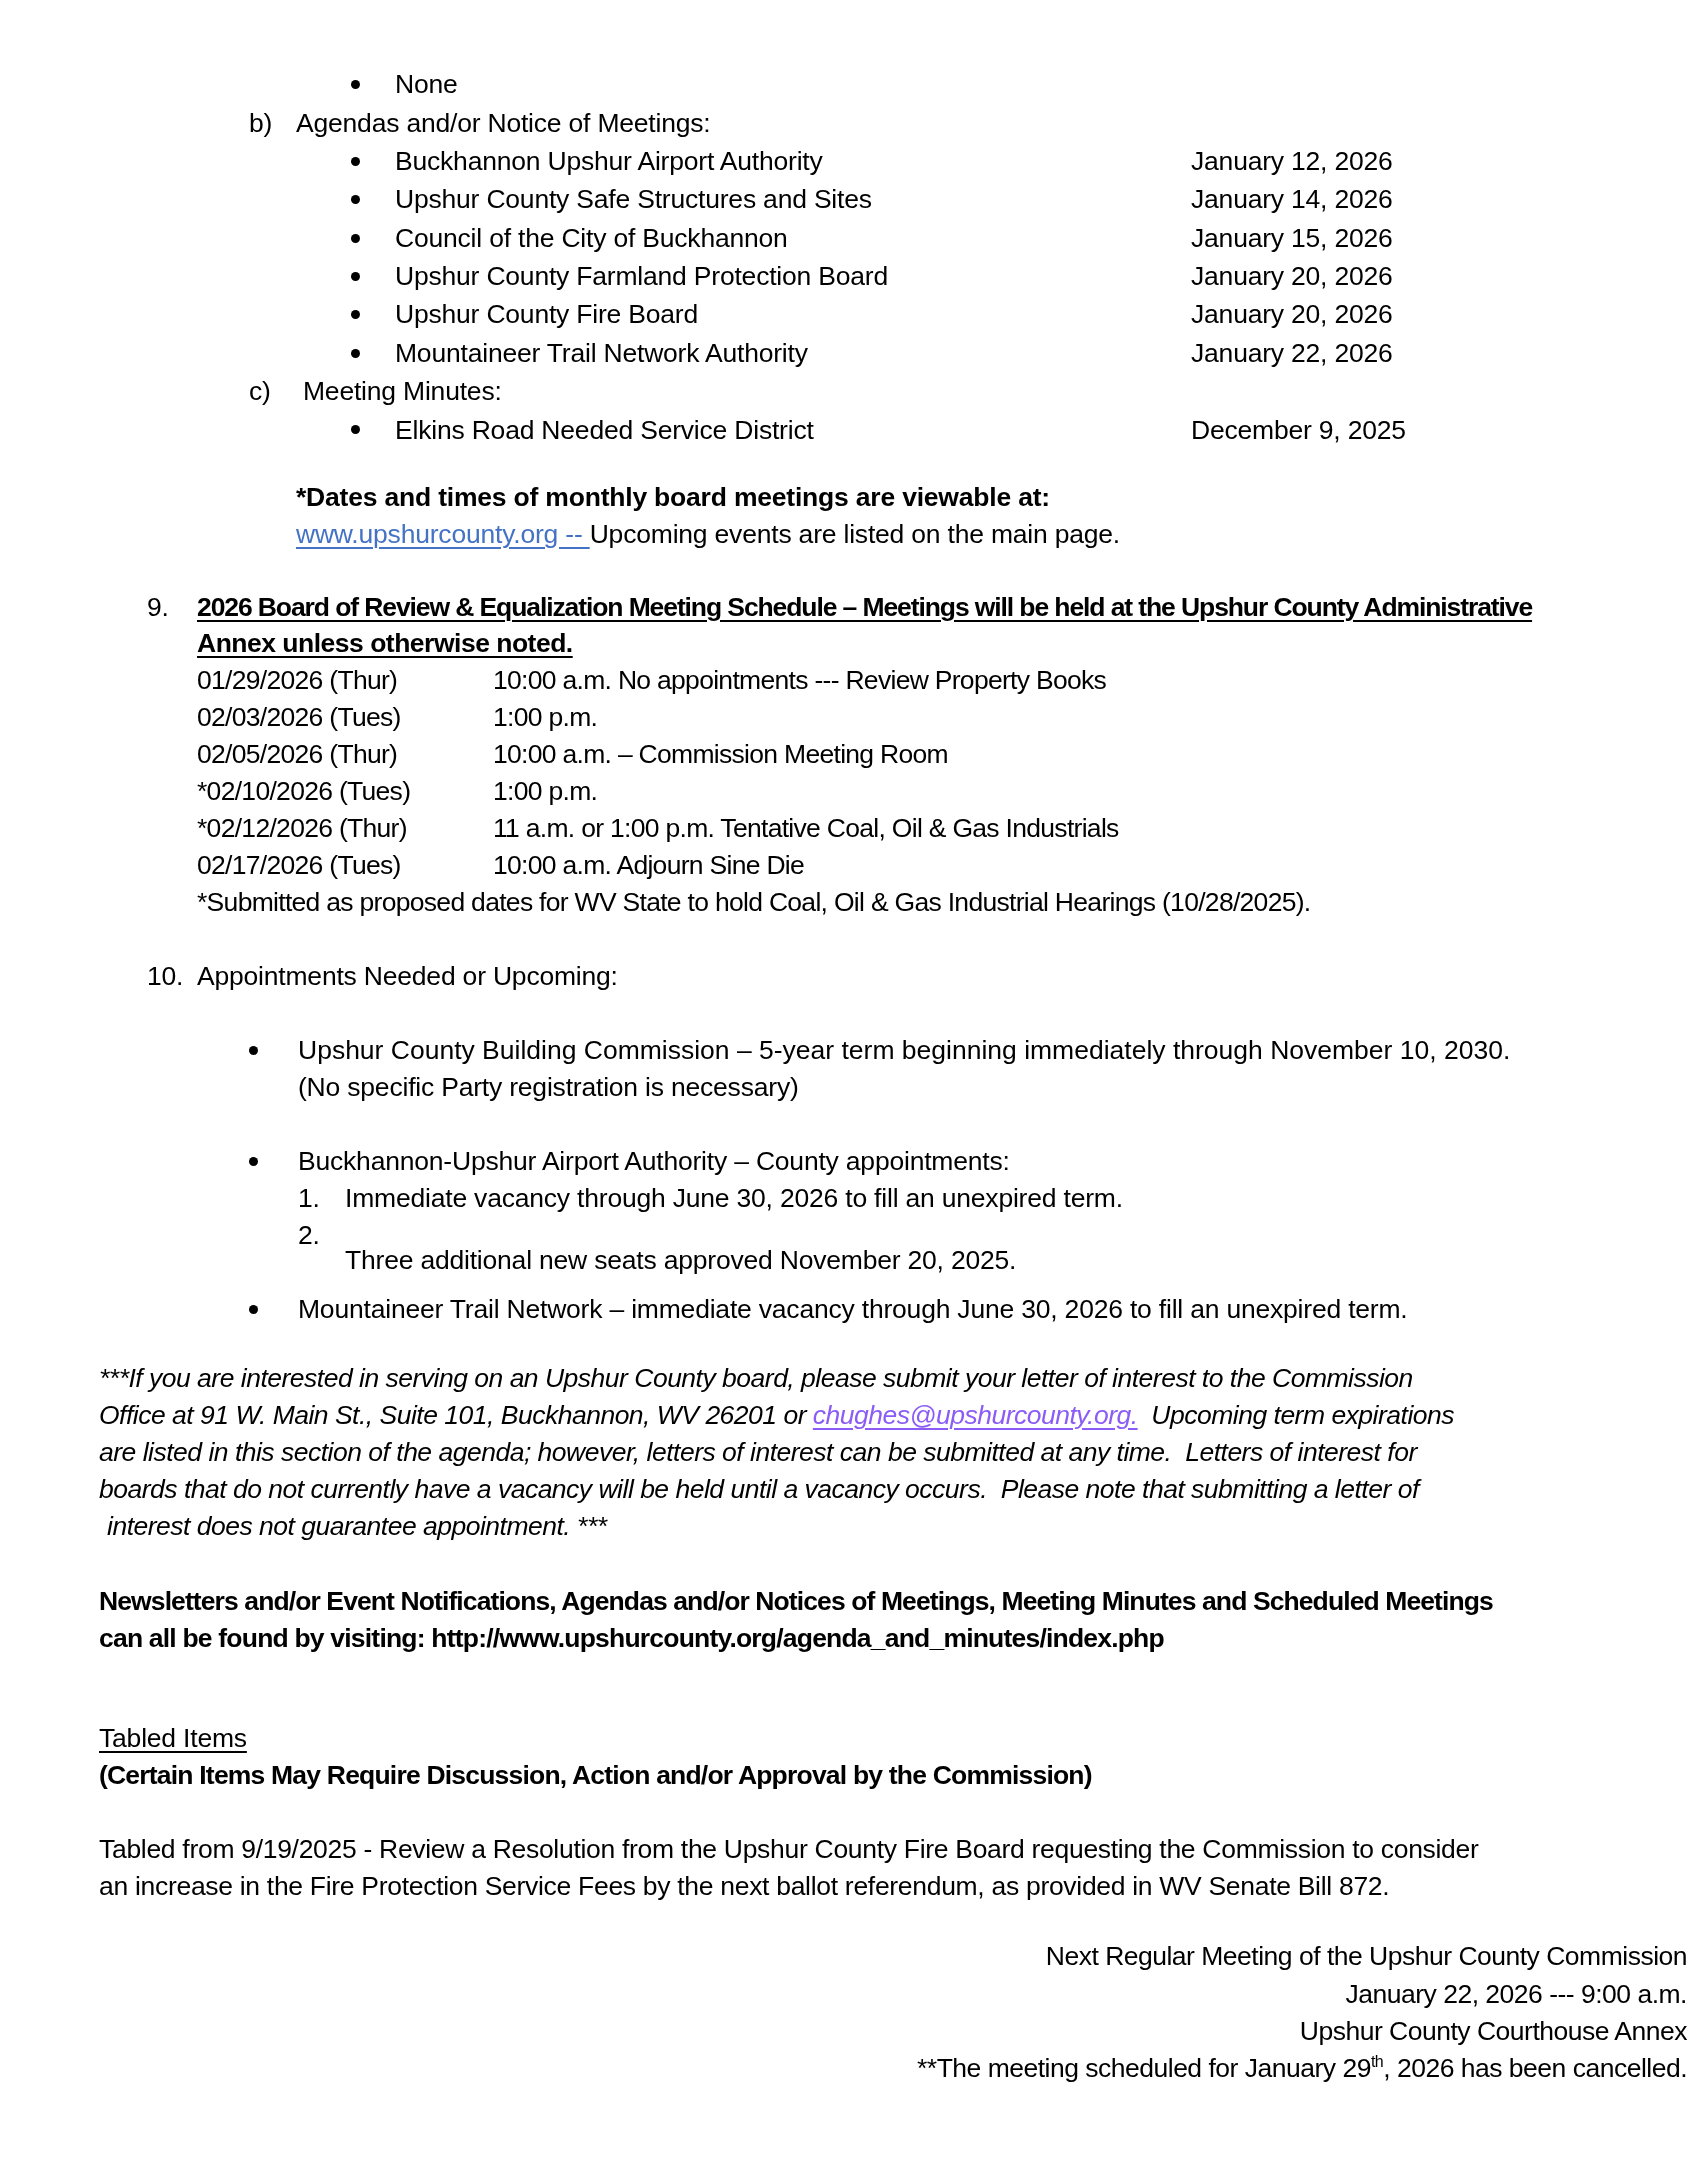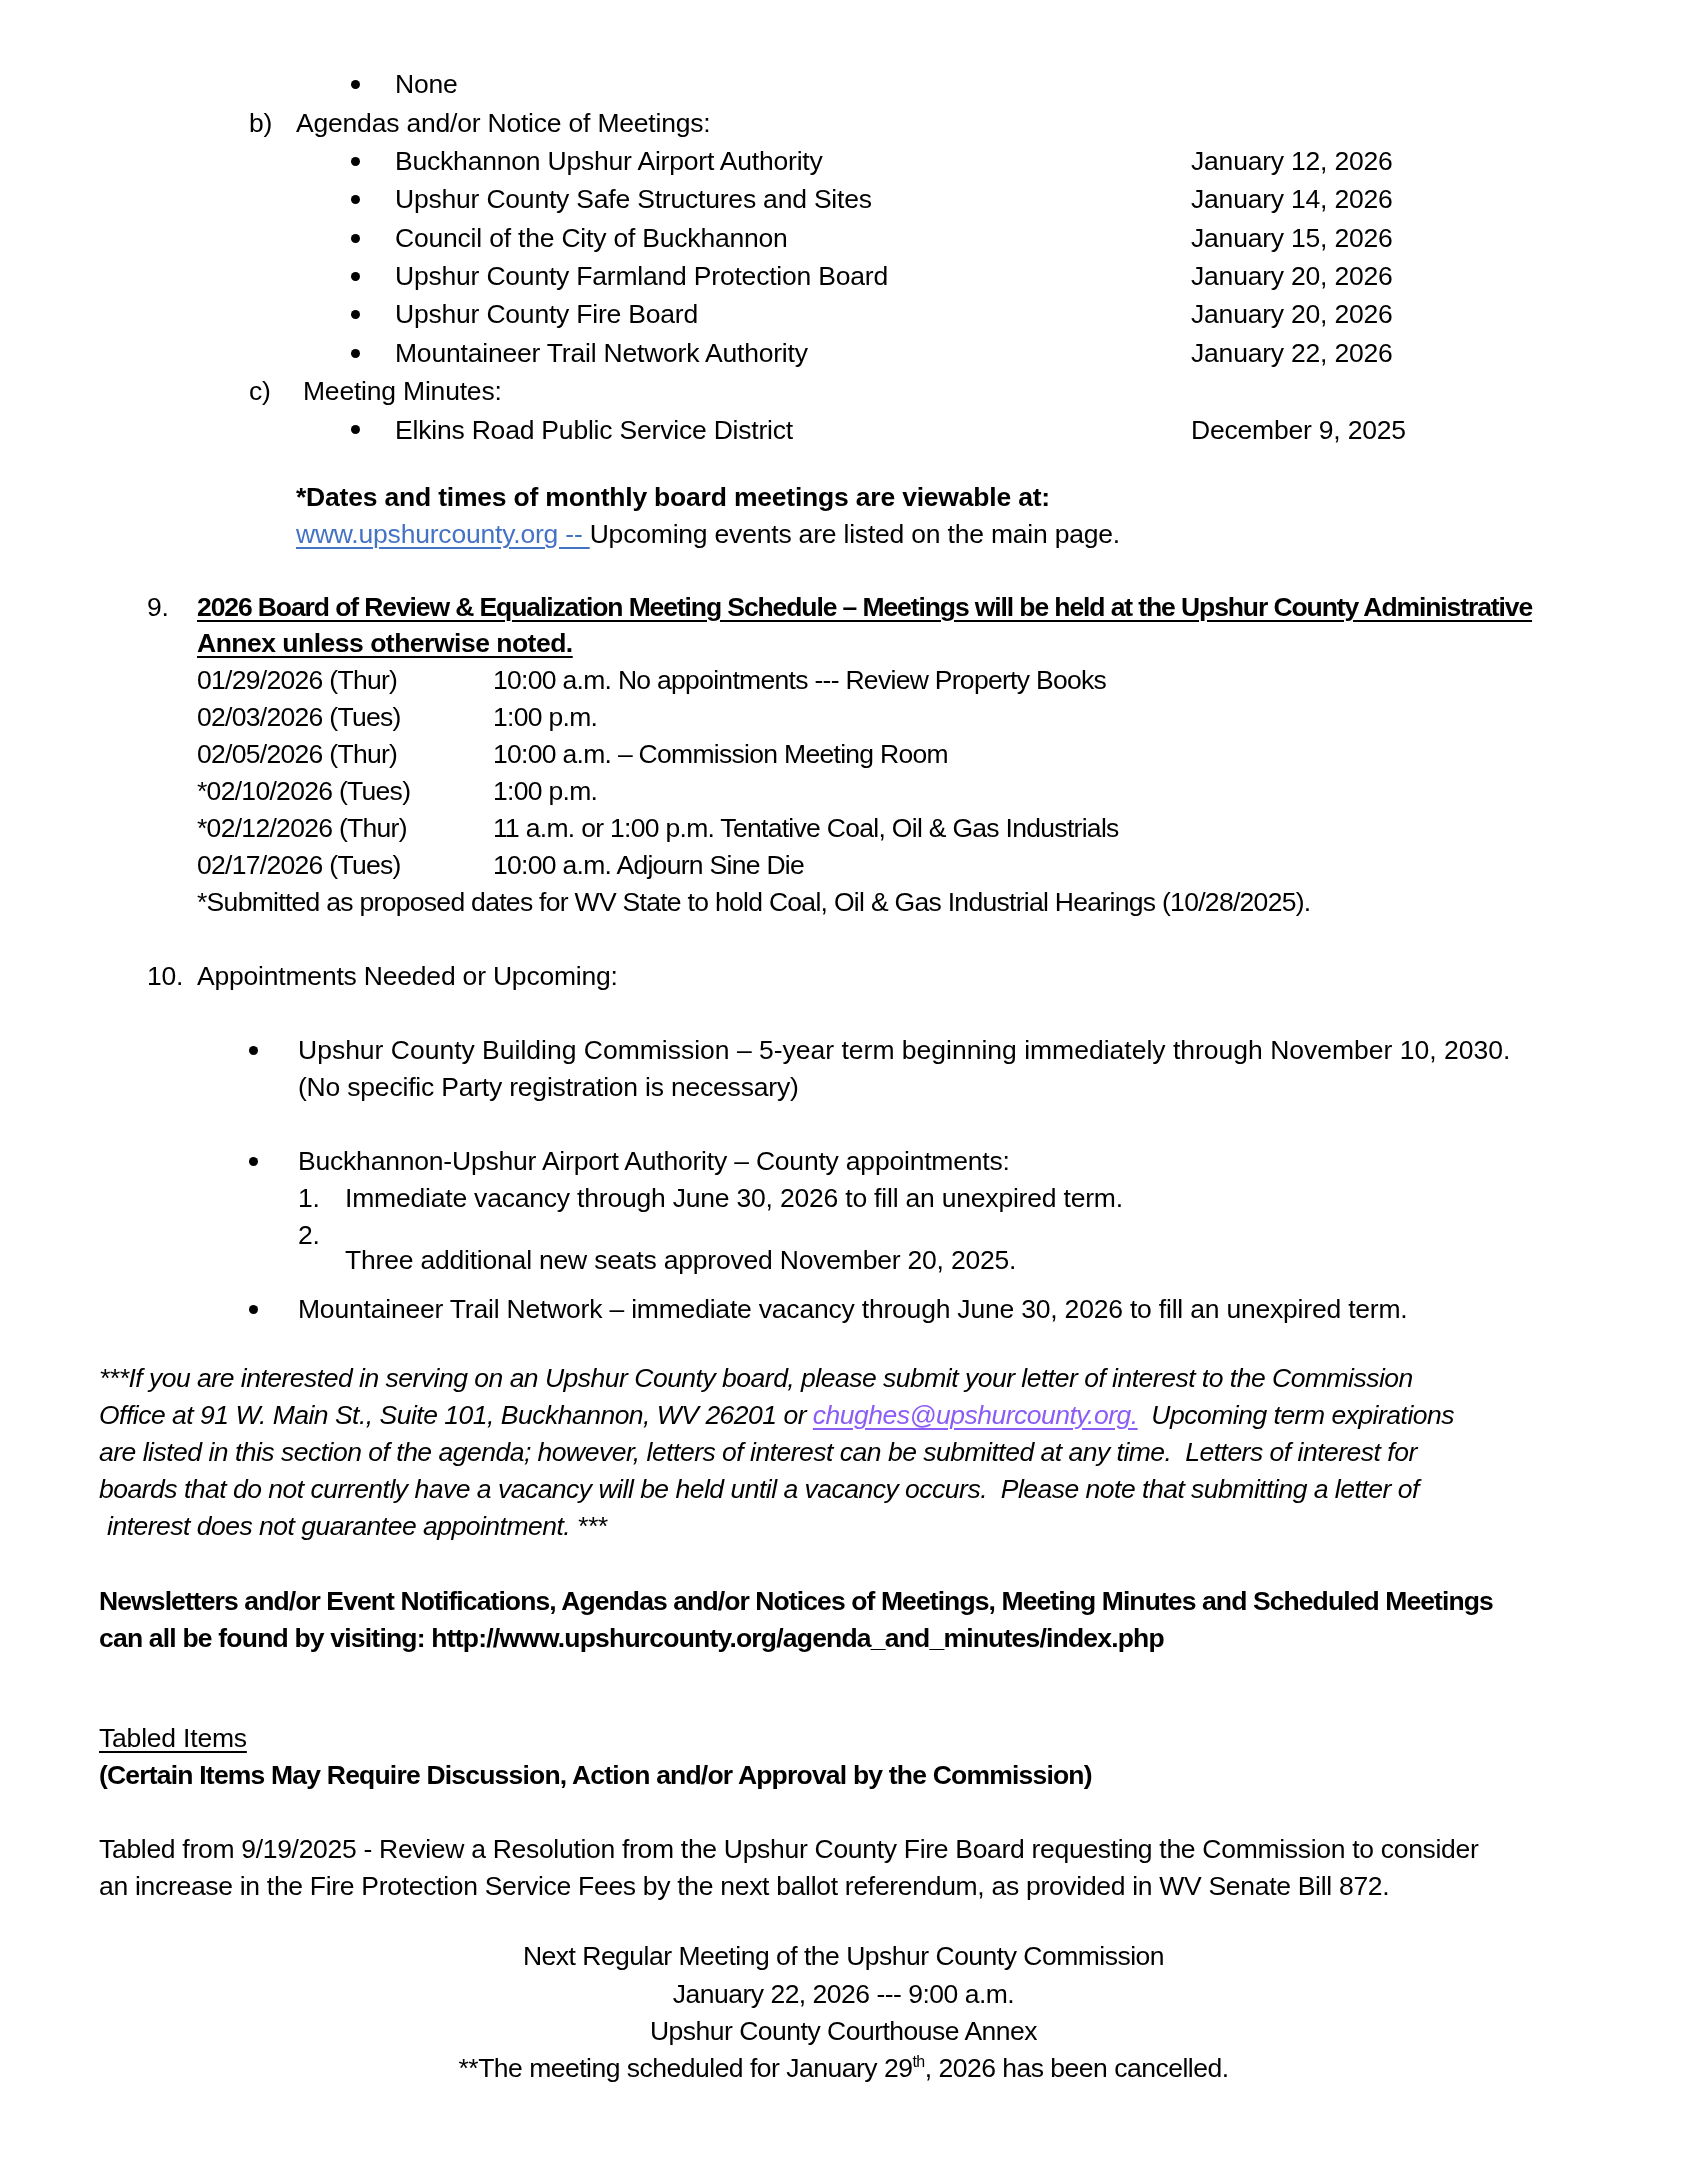--- a/index.html
+++ b/index.html
@@ -4,21 +4,21 @@
 <style>
   html, body { margin:0; padding:0; background:#ffffff; }
   body { width:1687px; height:2183px; position:relative; overflow:hidden;
          font-family:"Liberation Sans", sans-serif; color:#000; }
   .ln { position:absolute; font-size:26.5px; line-height:37px; white-space:nowrap; letter-spacing:-0.2px; }
   .semi { font-weight:bold; }
   .ul { text-decoration:underline; text-decoration-thickness:2px; text-underline-offset:4px; }
   .it { font-style:italic; }
   .link { color:#4472C4; text-decoration:underline; text-decoration-thickness:2px; text-underline-offset:4px; }
   .bullet { position:absolute; width:9.3px; height:9.3px; border-radius:50%; background:#000; }
-  .center { position:absolute; left:0; width:1687px; text-align:center; font-size:26.5px; line-height:37px; white-space:nowrap; }
+  .center { position:absolute; left:0; width:1687px; text-align:right; font-size:26.5px; line-height:37px; white-space:nowrap; }
   sup { font-size:16px; line-height:0; }
   .just { position:absolute; font-size:26.5px; line-height:37px; text-align:justify; text-align-last:left; }
 </style>
 </head>
 <body>
 
 <div class="bullet" style="left:351px; top:80px;"></div>
 <div class="ln" style="left:395px; top:66px;">None</div>
 
 <div class="ln" style="left:249px; top:105px;">b)</div>
@@ -54,21 +54,21 @@
     <div class="bullet" style="left:351px; top:349px;"></div>
     <div class="ln" style="left:395px; top:335px;">Mountaineer Trail Network Authority</div>
     <div class="ln" style="left:1191px; top:335px;">January 22, 2026</div>
   </div>
 </div>
 
 <div class="ln" style="left:249px; top:373px;">c)</div>
 <div class="ln" style="left:303px; top:373px;">Meeting Minutes:</div>
 <div>
   <div class="bullet" style="left:351px; top:425px;"></div>
-  <div class="ln" style="left:395px; top:412px;">Elkins Road Public Service District</div>
+  <div class="ln" style="left:395px; top:412px;">Elkins Road Needed Service District</div>
   <div class="ln" style="left:1191px; top:412px;">December 9, 2025</div>
 </div>
 
 <div class="ln semi" style="left:296px; top:479px;">*Dates and times of monthly board meetings are viewable at:</div>
 <div class="ln" style="left:296px; top:516px;">
   <span class="link" style="color: rgb(68, 114, 196);">www.upshurcounty.org -- </span><span>Upcoming events are listed on the main page.</span>
 </div>
 
 <div class="ln" style="left:147px; top:589px;">9.</div>
 <div class="ln semi ul" style="left:197px; top:589px; letter-spacing:-1.1px;">2026 Board of Review &amp; Equalization Meeting Schedule – Meetings will be held at the Upshur County Administrative</div>

